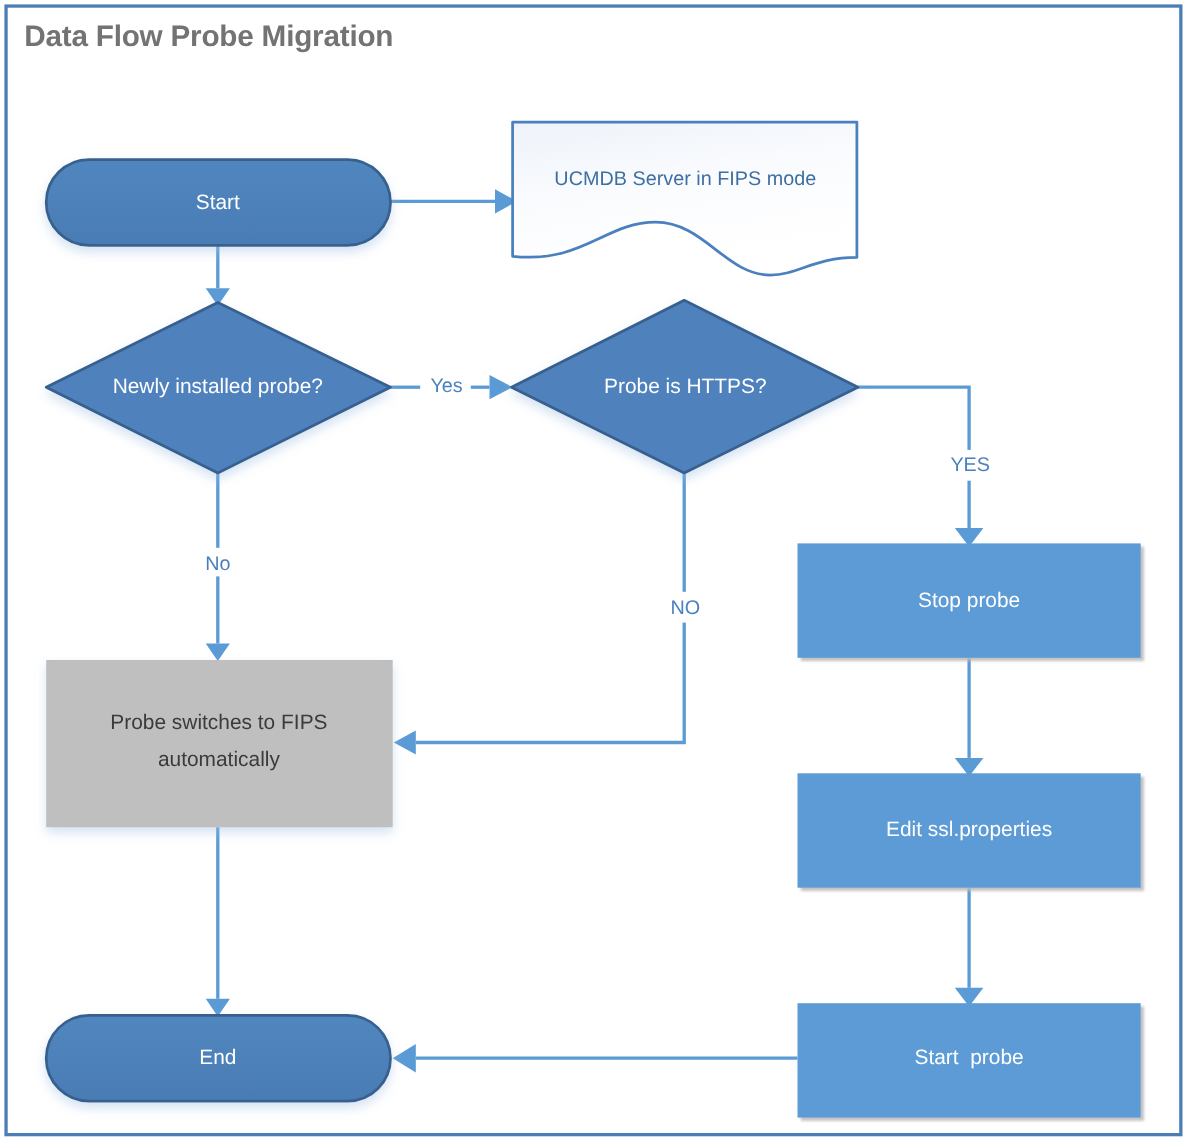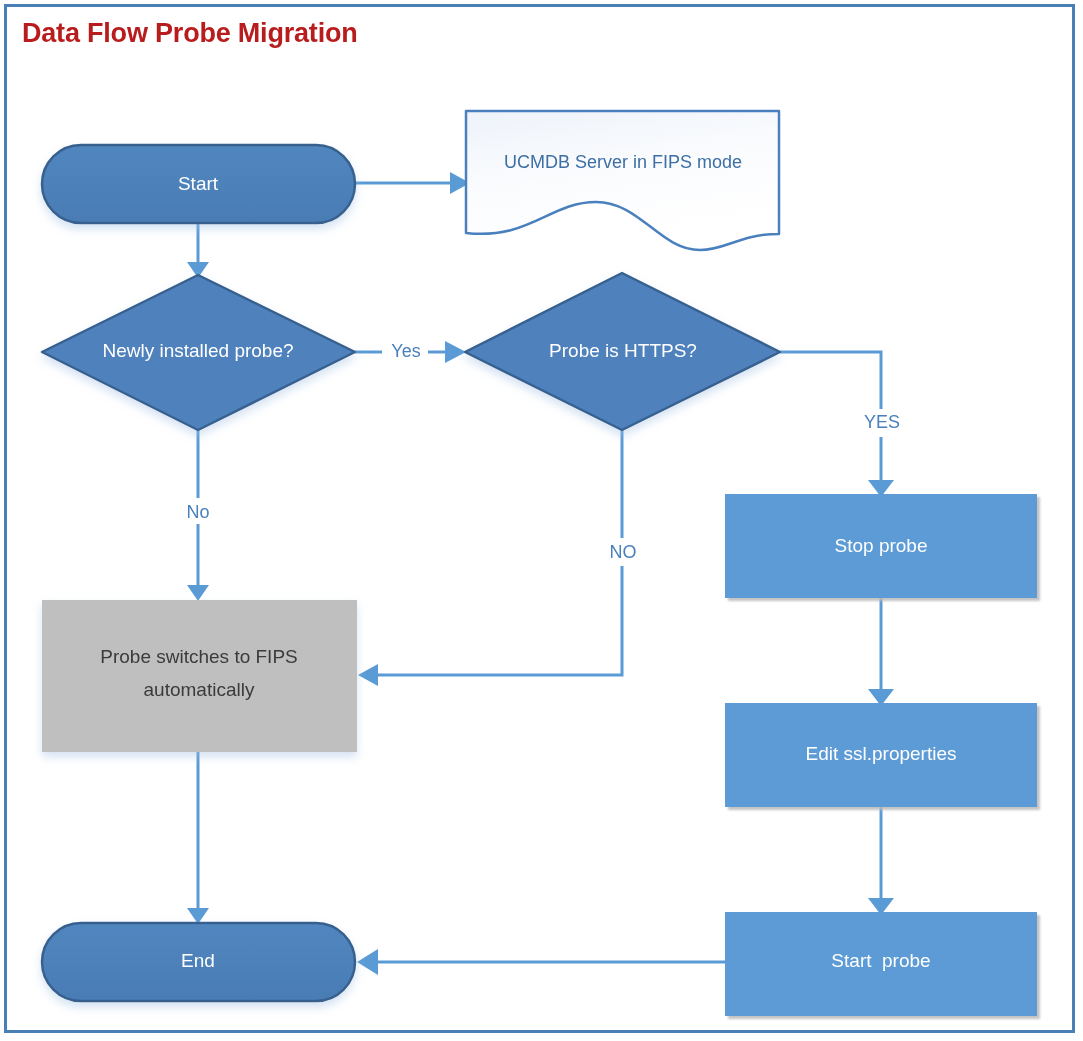--- a/index.html
+++ b/index.html
@@ -24,21 +24,21 @@
     border: 3px solid #4a7fb5;
     box-sizing: border-box;
     background: #ffffff;
   }
   #title {
     position: absolute;
     left: 22px;
     top: 18px;
     font-size: 27px;
     font-weight: bold;
-    color: #b91c1c;
+    color: #737373;
     letter-spacing: -0.2px;
     white-space: nowrap;
   }
   svg#flow {
     position: absolute;
     left: 0;
     top: 0;
     width: 1083px;
     height: 1041px;
   }

